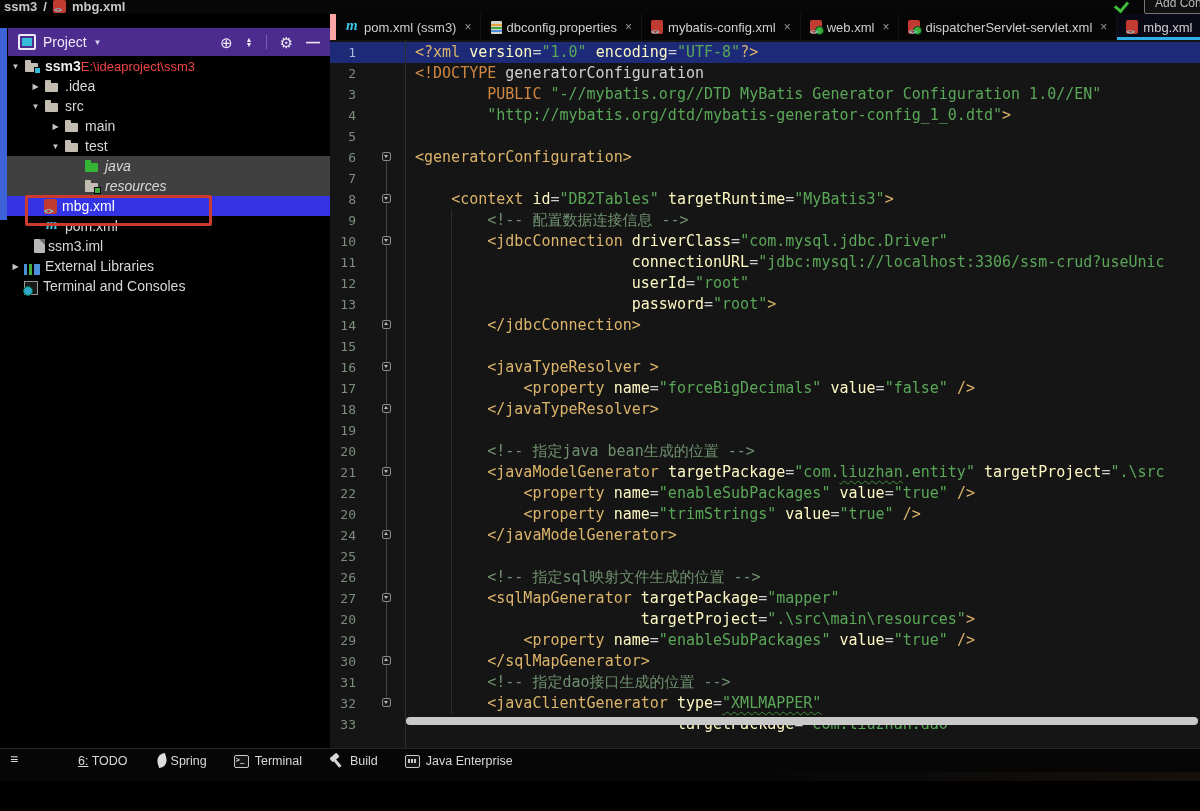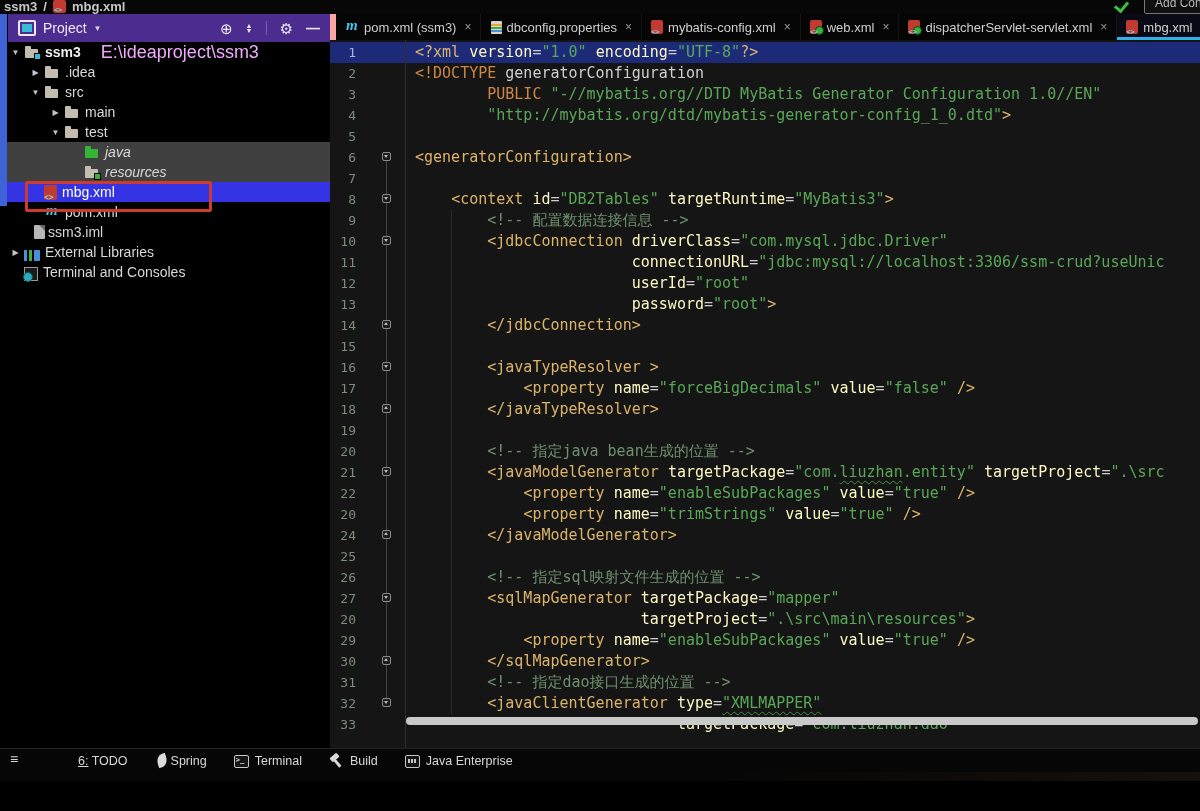--- a/index.html
+++ b/index.html
@@ -12,38 +12,38 @@
                 height:24px;color:#c8c8c8;font-size:13px;font-weight:bold;}
   .nav-xml-ic{width:13px;height:13px;background:#c23b30;border-radius:2px;position:relative;flex:none;}
   .nav-xml-ic::after{content:"<>";position:absolute;left:1px;bottom:-1px;font:700 7px "DejaVu Sans Mono",monospace;color:#7fd8e8;}
   .nav-right{position:absolute;right:0;top:0;display:flex;align-items:center;height:14px;}
   .green-check{width:10px;height:6px;border-left:3px solid #3fbf3f;border-bottom:3px solid #3fbf3f;
                transform:rotate(-50deg);margin-right:16px;margin-top:-4px;}
   .add-config-btn{border:1px solid #777;border-radius:2px;color:#b8b8b8;font-size:12px;
                   padding:3px 10px;margin-right:-16px;margin-top:-8px;white-space:nowrap;background:#101010;}
 
   
-  .project-panel{position:absolute;left:0;top:14px;width:330px;height:734px;background:#000;}
+  .project-panel{position:absolute;left:0;top:28px;width:330px;height:734px;background:#000;}
   .panel-header{position:absolute;left:8px;top:0;width:322px;height:28px;background:#4c2c8e;
                 display:flex;align-items:center;padding:0 10px;box-sizing:border-box;color:#efeaf8;font-size:14px;}
   .hdr-proj-icon{width:14px;height:12px;border:2px solid #ece8f4;border-radius:2px;background:#36bcd8;
                  box-shadow:inset 0 0 0 2px #4c2c8e;margin-right:7px;flex:none;}
   .hdr-caret{font-size:8px;margin-left:7px;color:#d8d2e8;}
   .hdr-icons{margin-left:auto;display:flex;align-items:center;gap:13px;color:#ece8f4;}
   .hdr-ic{font-size:15px;line-height:1;cursor:default;}
   .hdr-collapse{display:flex;flex-direction:column;line-height:5px;font-size:7px;letter-spacing:0;}
   .hdr-sep{width:1px;height:14px;background:#7a62b0;}
   .hdr-min{font-weight:bold;font-size:14px;}
 
   .tree{position:absolute;left:0;top:28px;width:330px;bottom:0;background:#000;overflow:hidden;}
   .trow{height:20px;display:flex;align-items:center;color:#d8d8d8;font-size:14px;white-space:nowrap;}
   .trow .arrow{width:15px;text-align:center;font-size:8px;color:#c4c4c4;flex:none;}
   .trow .lbl{margin-left:1px;}
   .trow .lbl.b{font-weight:bold;color:#eee;}
-  .trow .path{margin-left:20px;color:#f0abfc;font-size:18px;}
+  .trow .path{margin-left:0;color:#ef4444;font-size:13px;}
   .bg-green{background:#404040;font-style:italic;}
   .bg-blue{background:#3434e4;}
   .bg-blue .lbl{color:#fff;}
 
   
   .ti{width:16px;height:16px;margin:0 4px 0 1px;position:relative;flex:none;}
   .ti-folder::before,.ti-project::before,.ti-folder-res::before{content:"";position:absolute;left:1px;top:5px;width:13px;height:9px;background:#c2bcb1;border-radius:1px;}
   .ti-folder::after,.ti-project::after,.ti-folder-res::after{content:"";position:absolute;left:1px;top:2px;width:6px;height:4px;background:#c2bcb1;border-radius:1px 1px 0 0;}
   .ti-folder-green::before{content:"";position:absolute;left:1px;top:5px;width:13px;height:9px;background:#35b535;border-radius:1px;}
   .ti-folder-green::after{content:"";position:absolute;left:1px;top:2px;width:6px;height:4px;background:#35b535;border-radius:1px 1px 0 0;}

